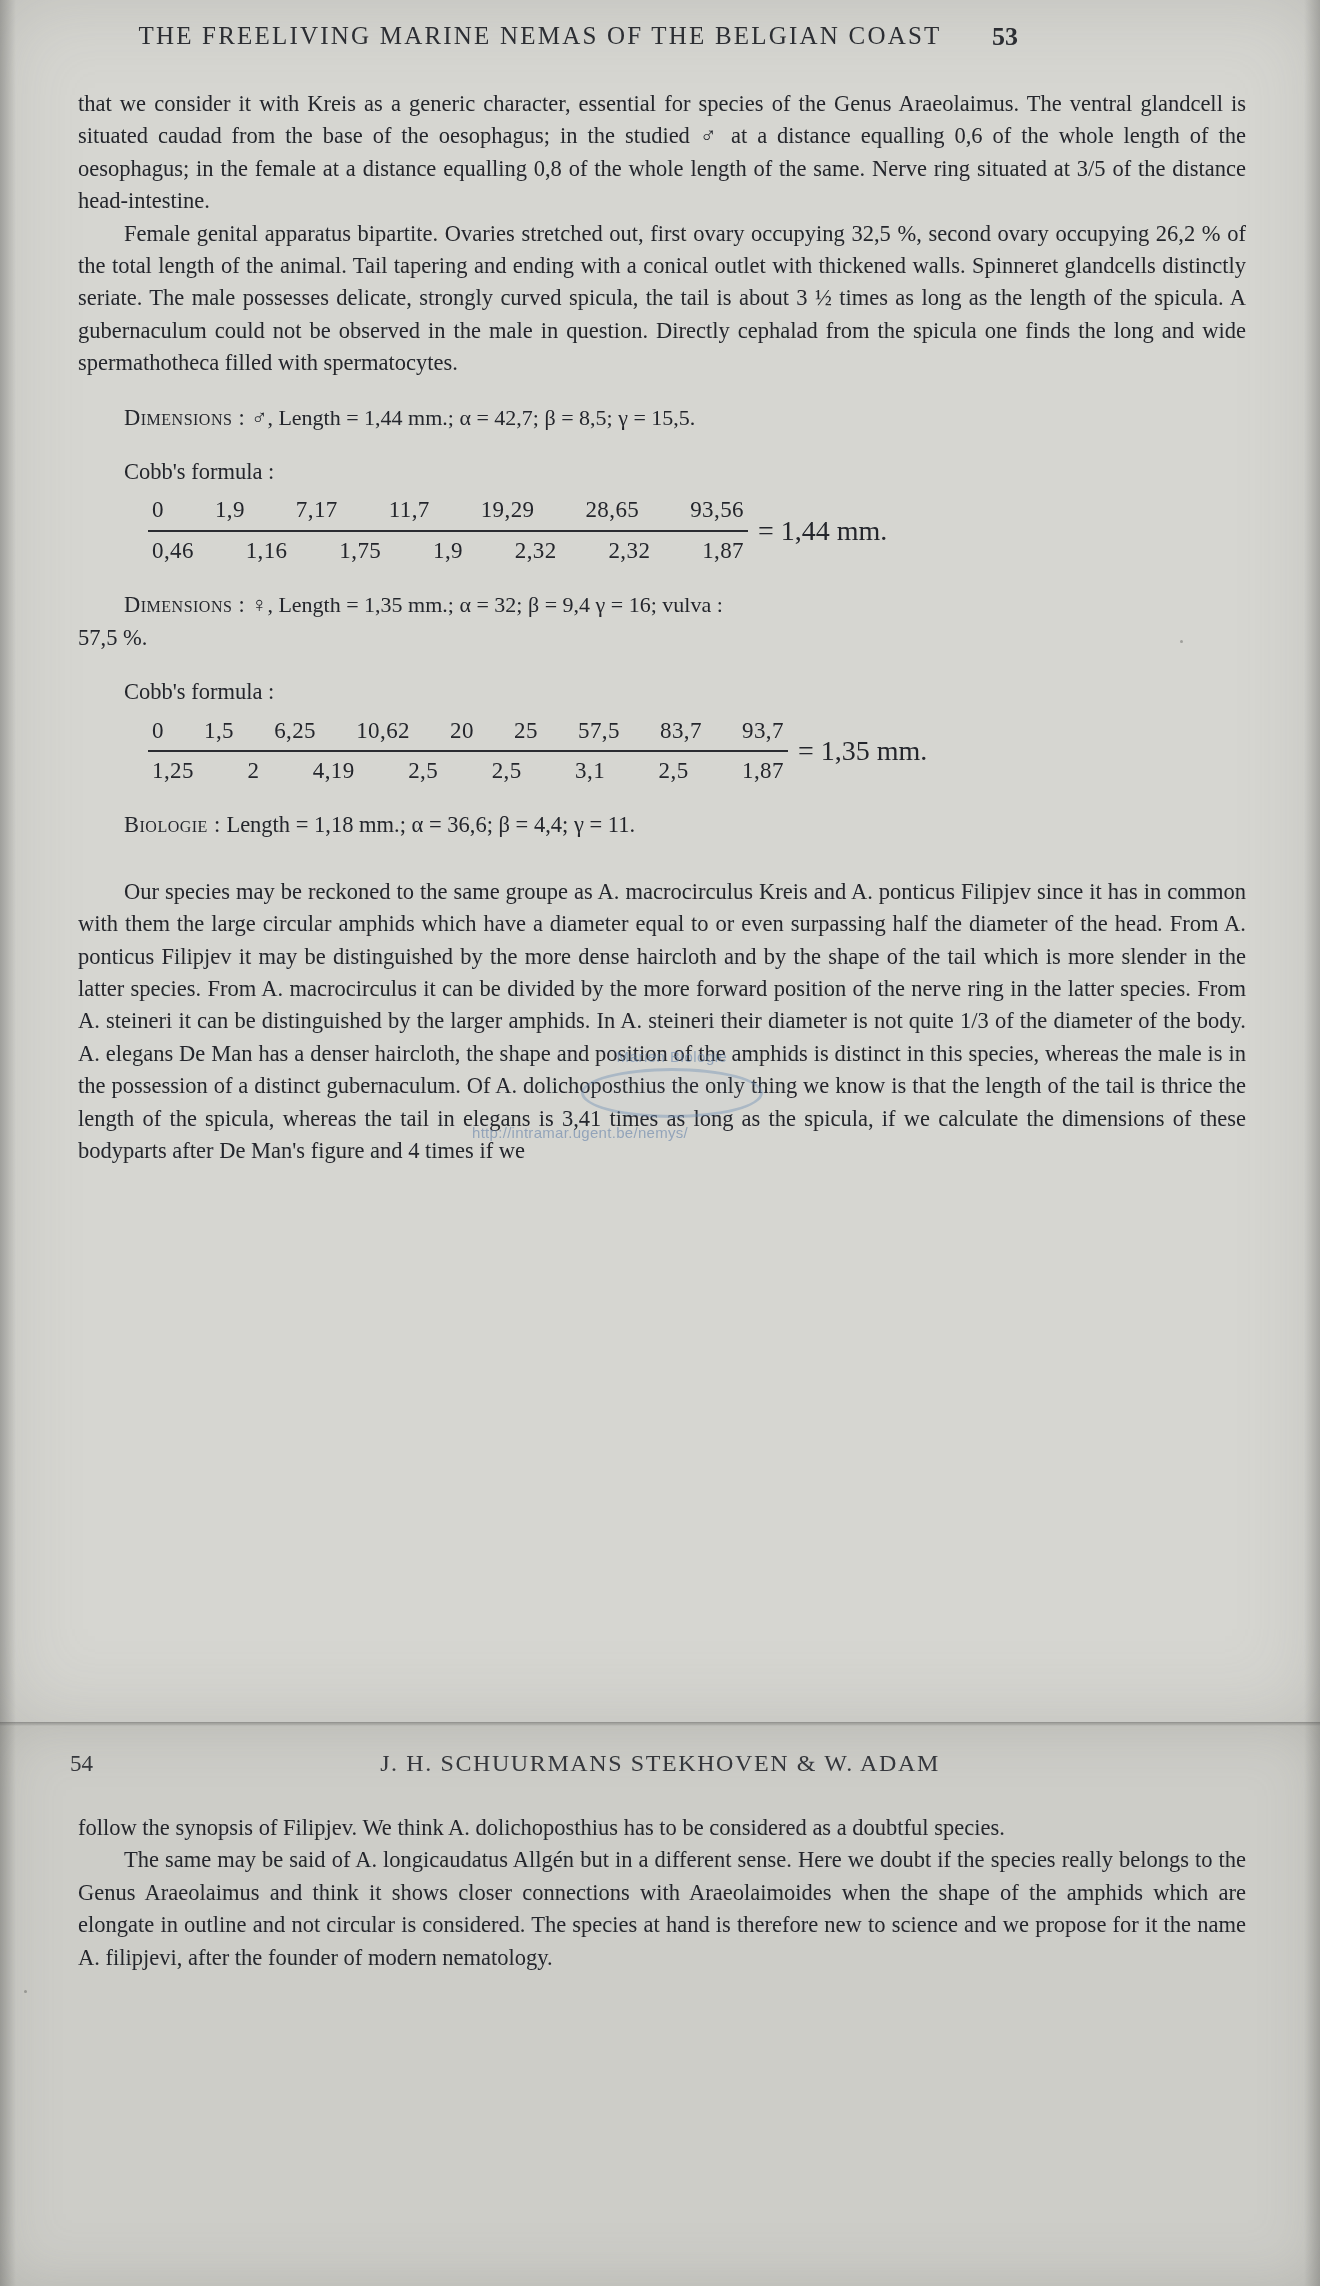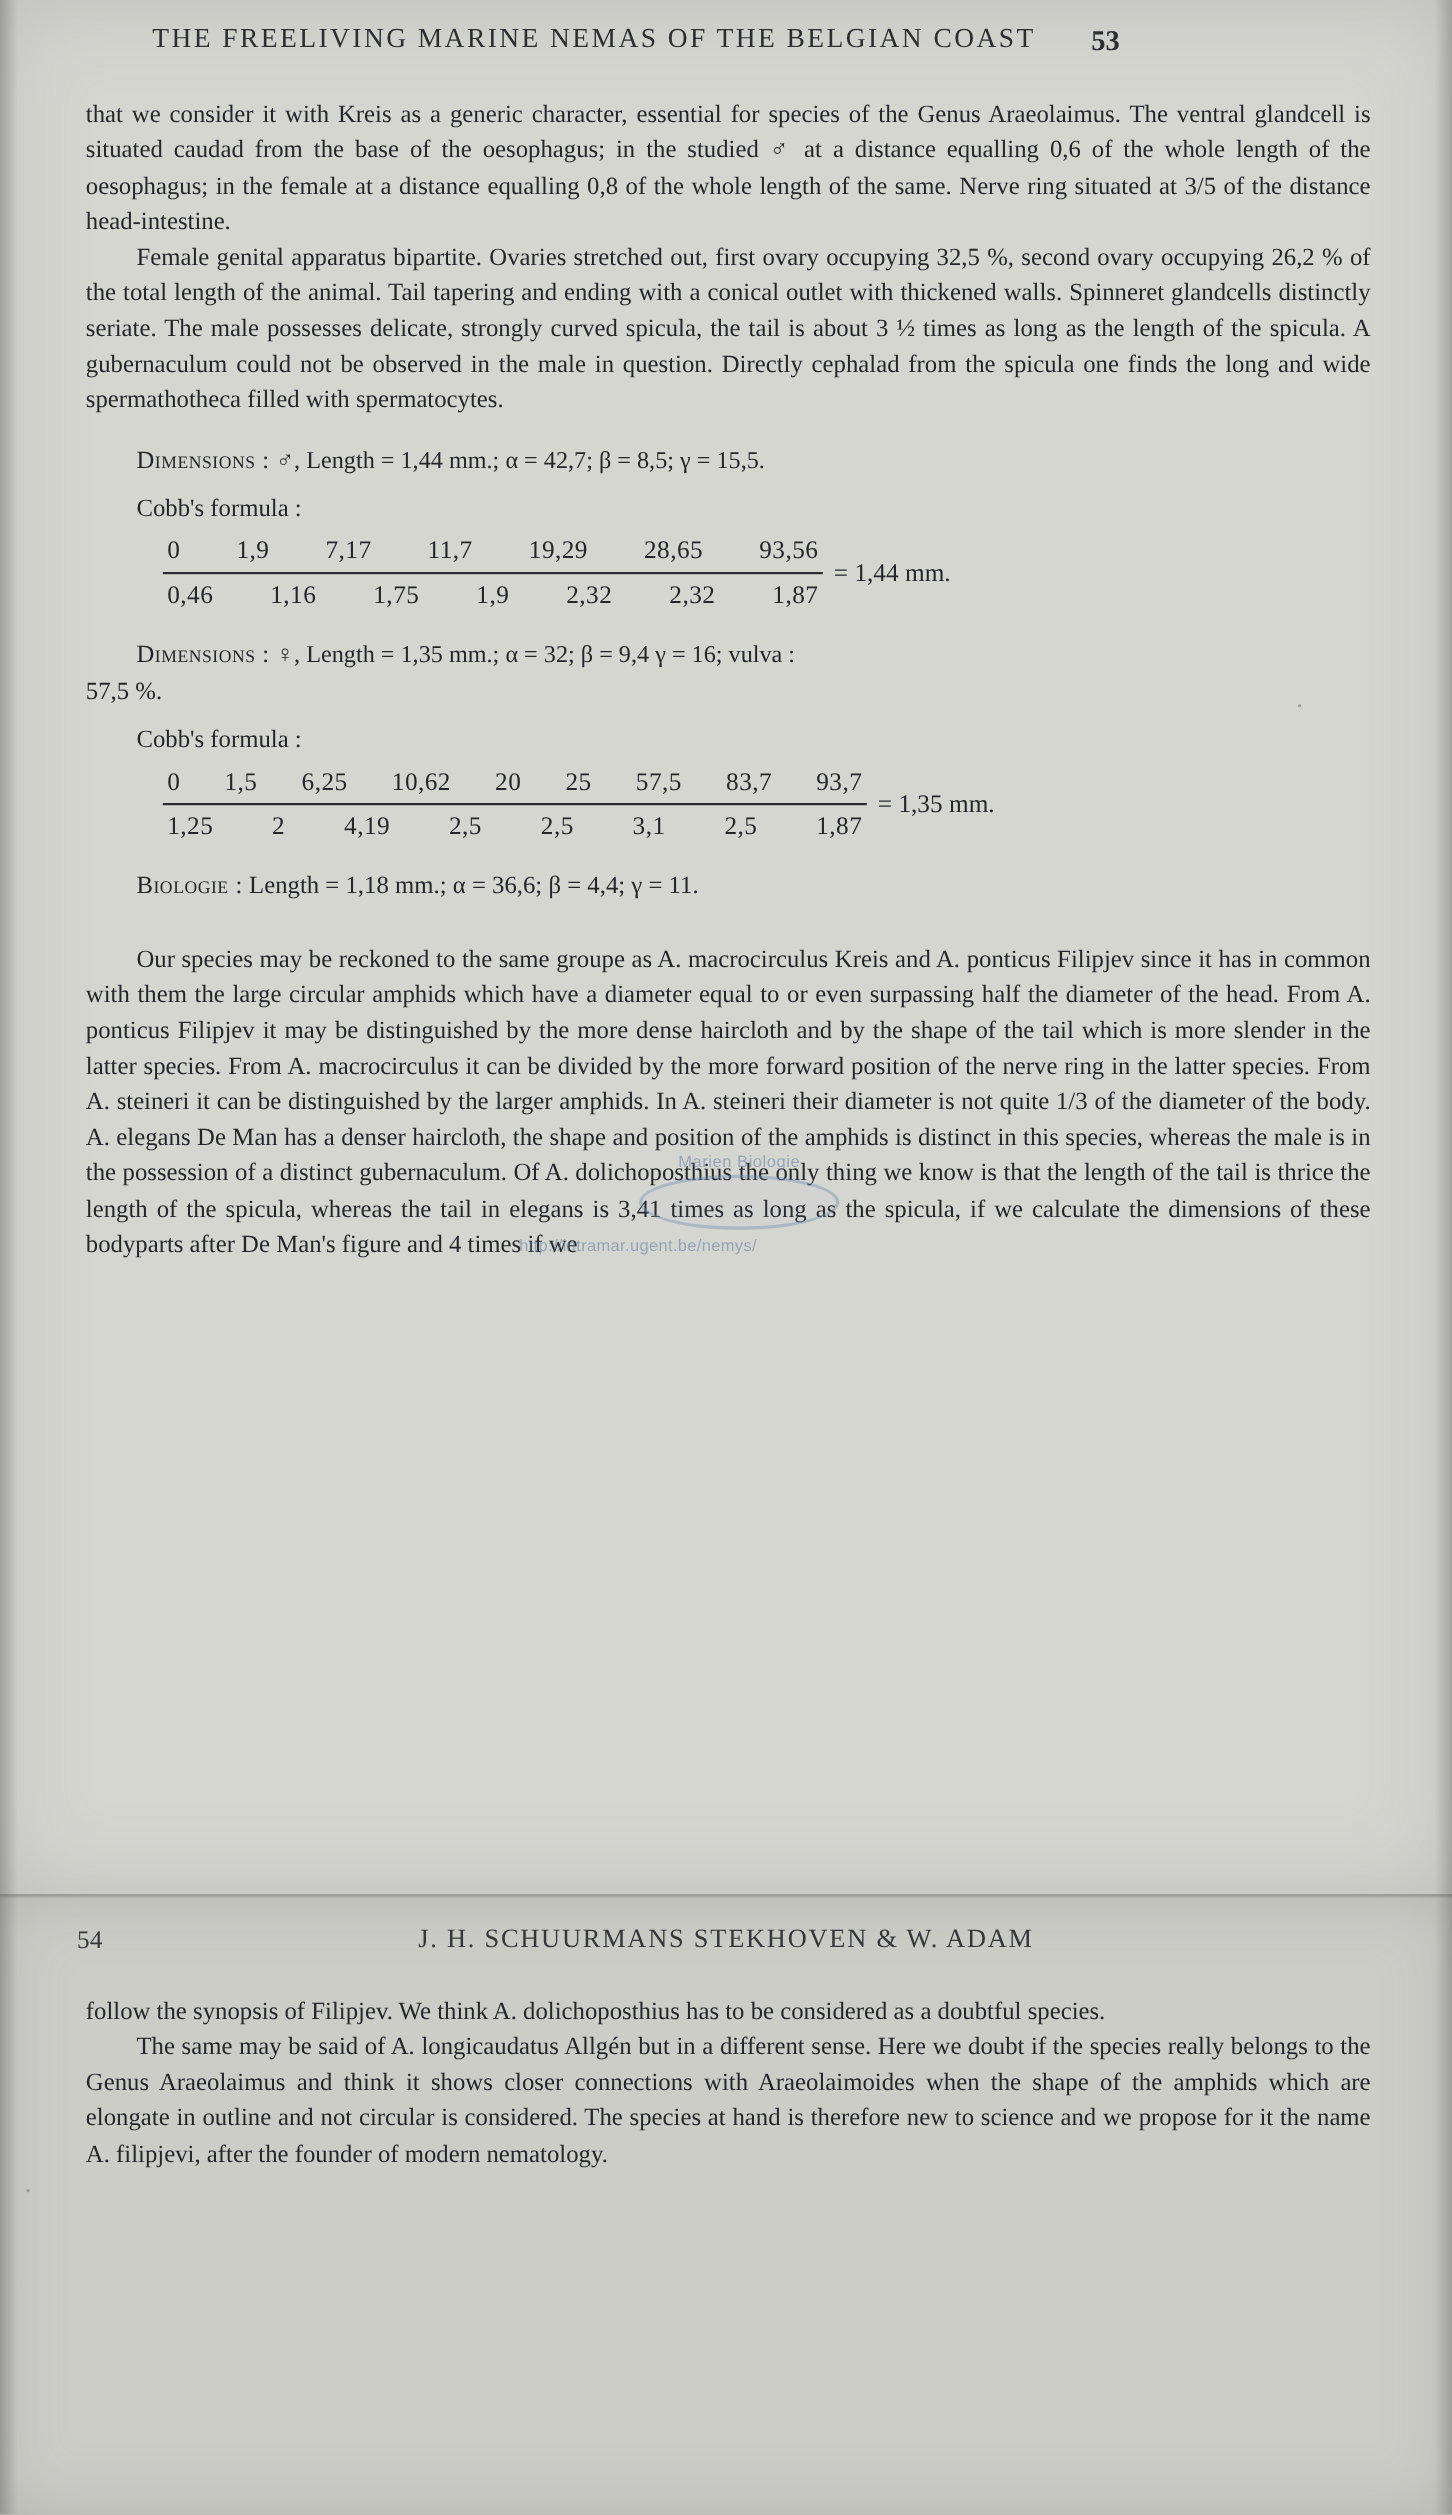--- a/index.html
+++ b/index.html
@@ -92,21 +92,21 @@
     font-variant: small-caps;
     letter-spacing: 0.5px;
   }
 
   .dim-line {
     margin-top: 22px;
     padding-left: 46px;
     text-indent: 0;
   }
   .cobb-label {
-    margin-top: 12px;
+    margin-top: 22px;
     padding-left: 46px;
   }
 
   
   .frac {
     margin-top: 6px;
     padding-left: 70px;
     display: flex;
     align-items: center;
   }
@@ -120,21 +120,21 @@
     letter-spacing: 0.4px;
   }
   .frac-num span, .frac-den span { padding: 0 4px; white-space: nowrap; }
   .rule {
     height: 2px;
     background: #2a2c31;
     margin: 3px 0;
   }
   .frac-eq {
     margin-left: 10px;
-    font-size: 23px;
+    font-size: 28px;
     white-space: nowrap;
   }
 
   .fw1 { width: 600px; }
   .fw2 { width: 640px; }
 
   .gender { font-size: 22px; }
 
   
   .head2 {

